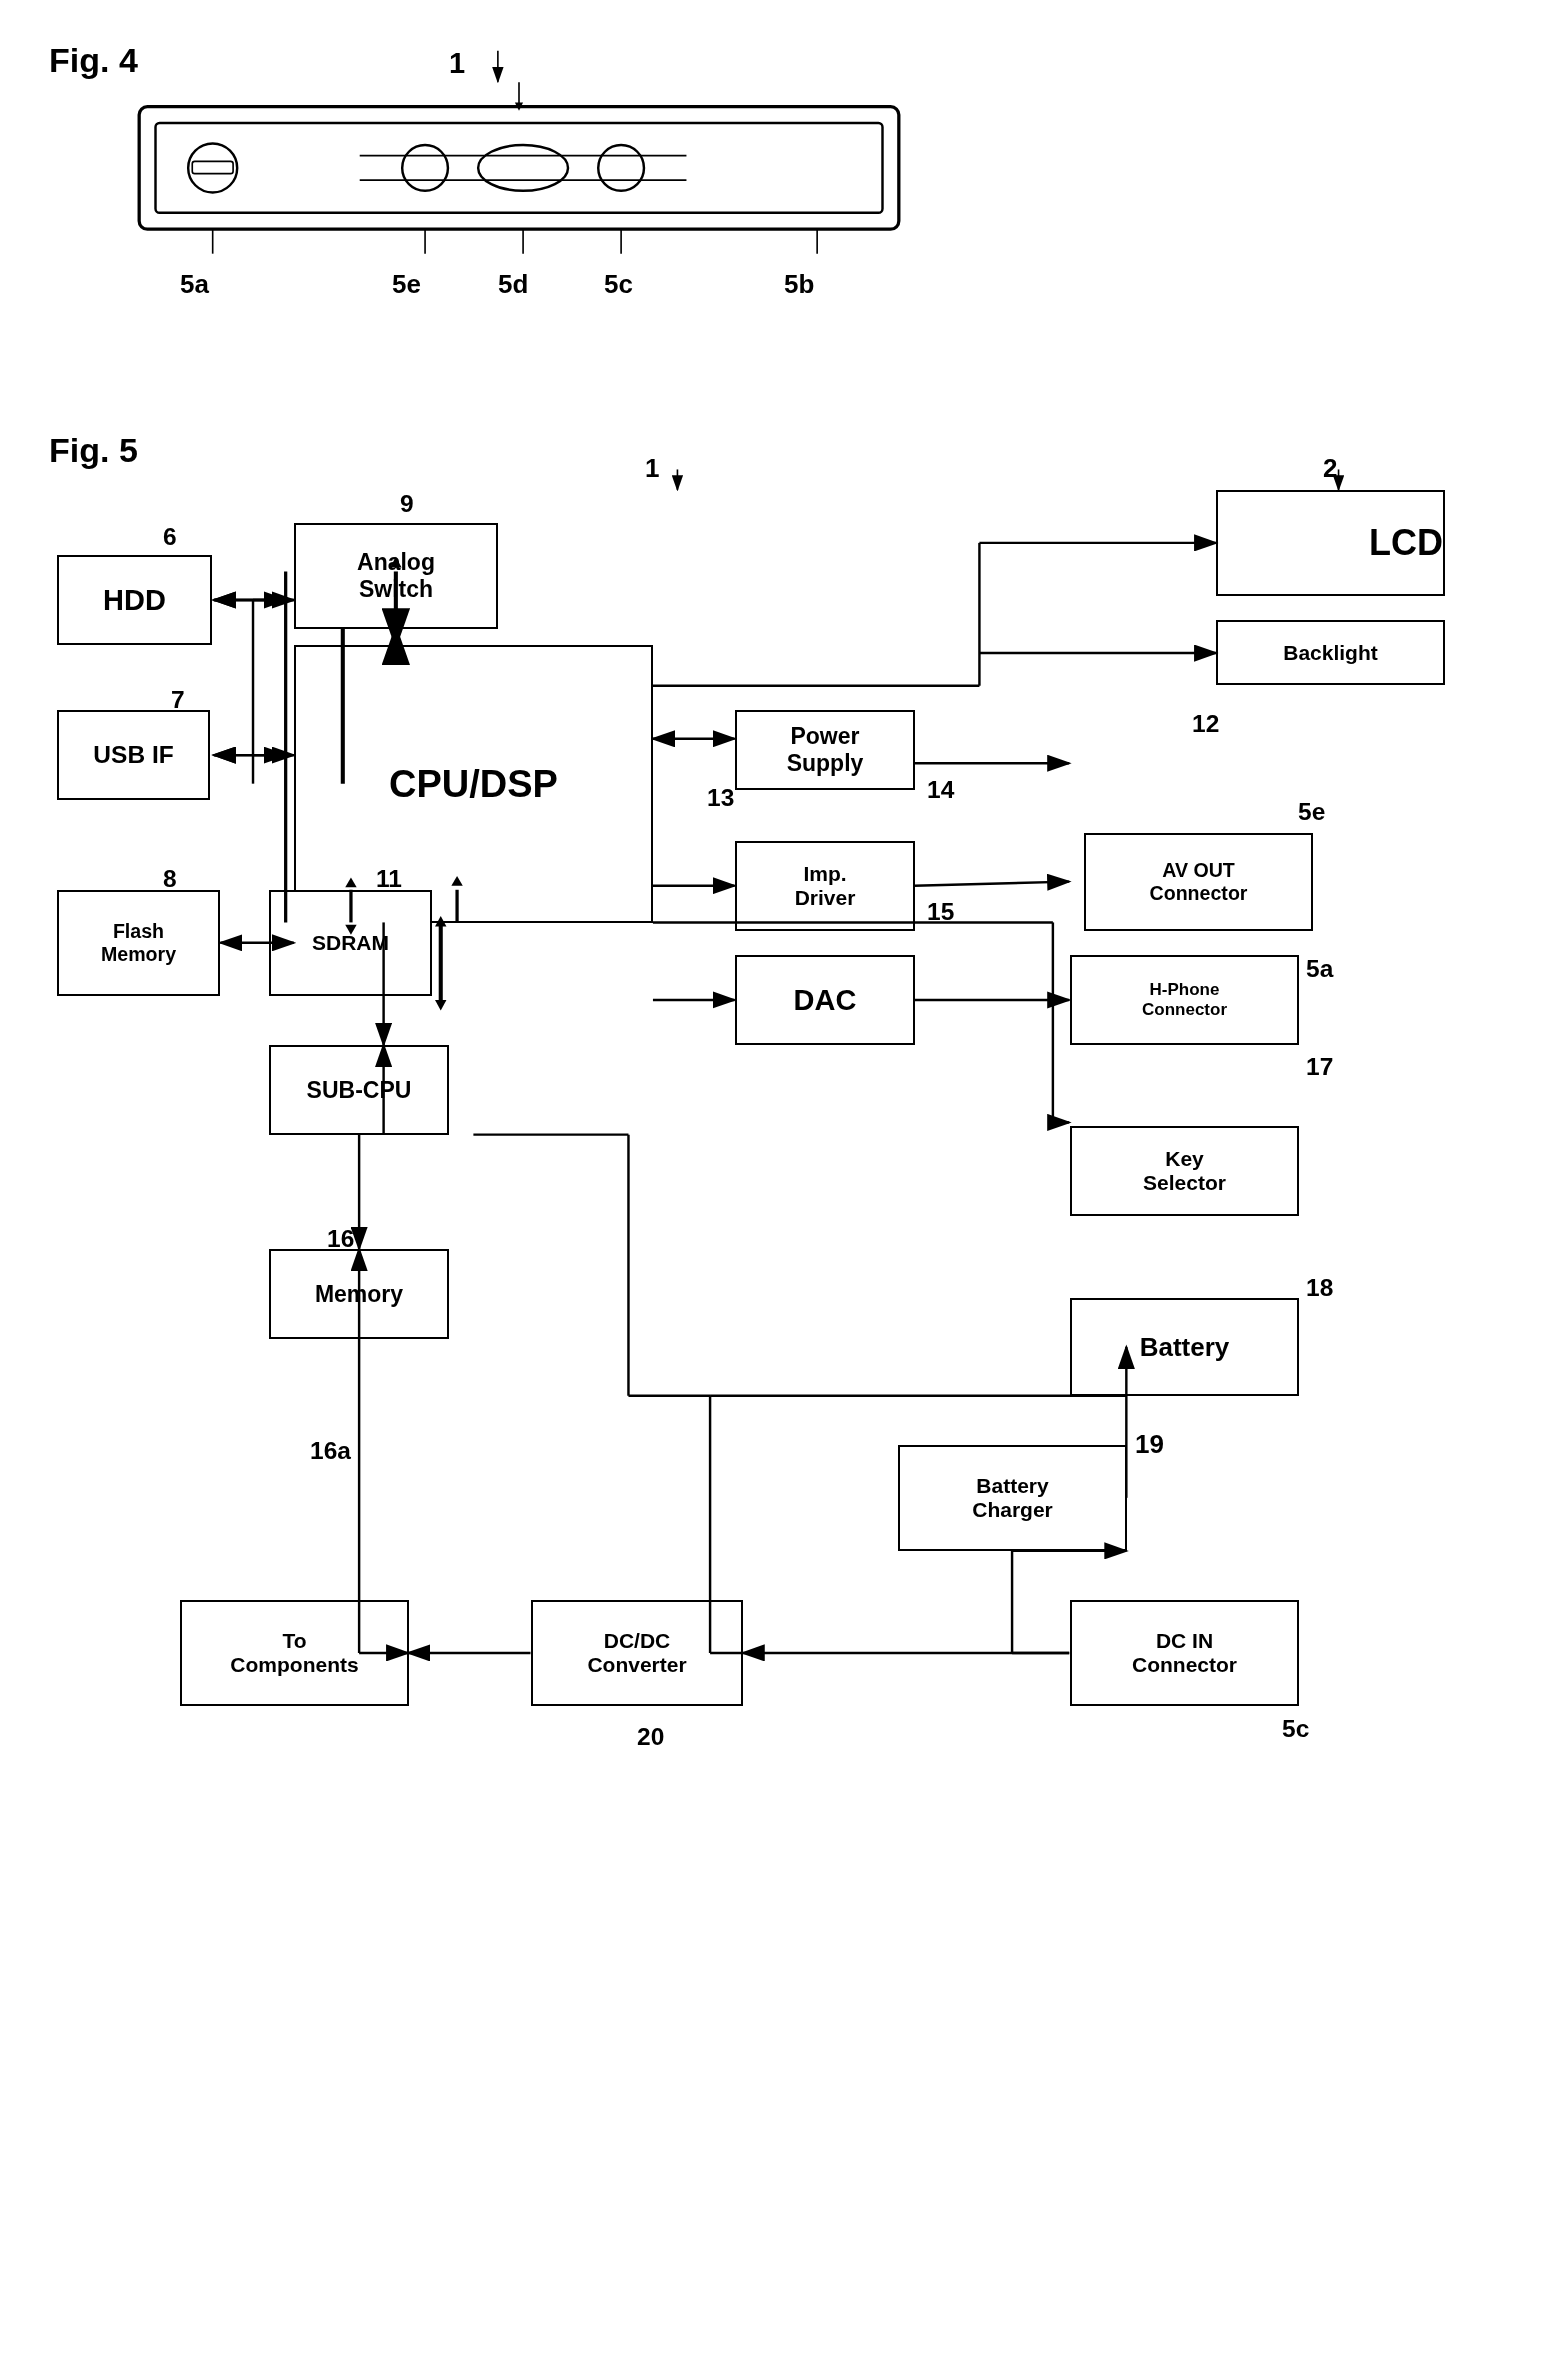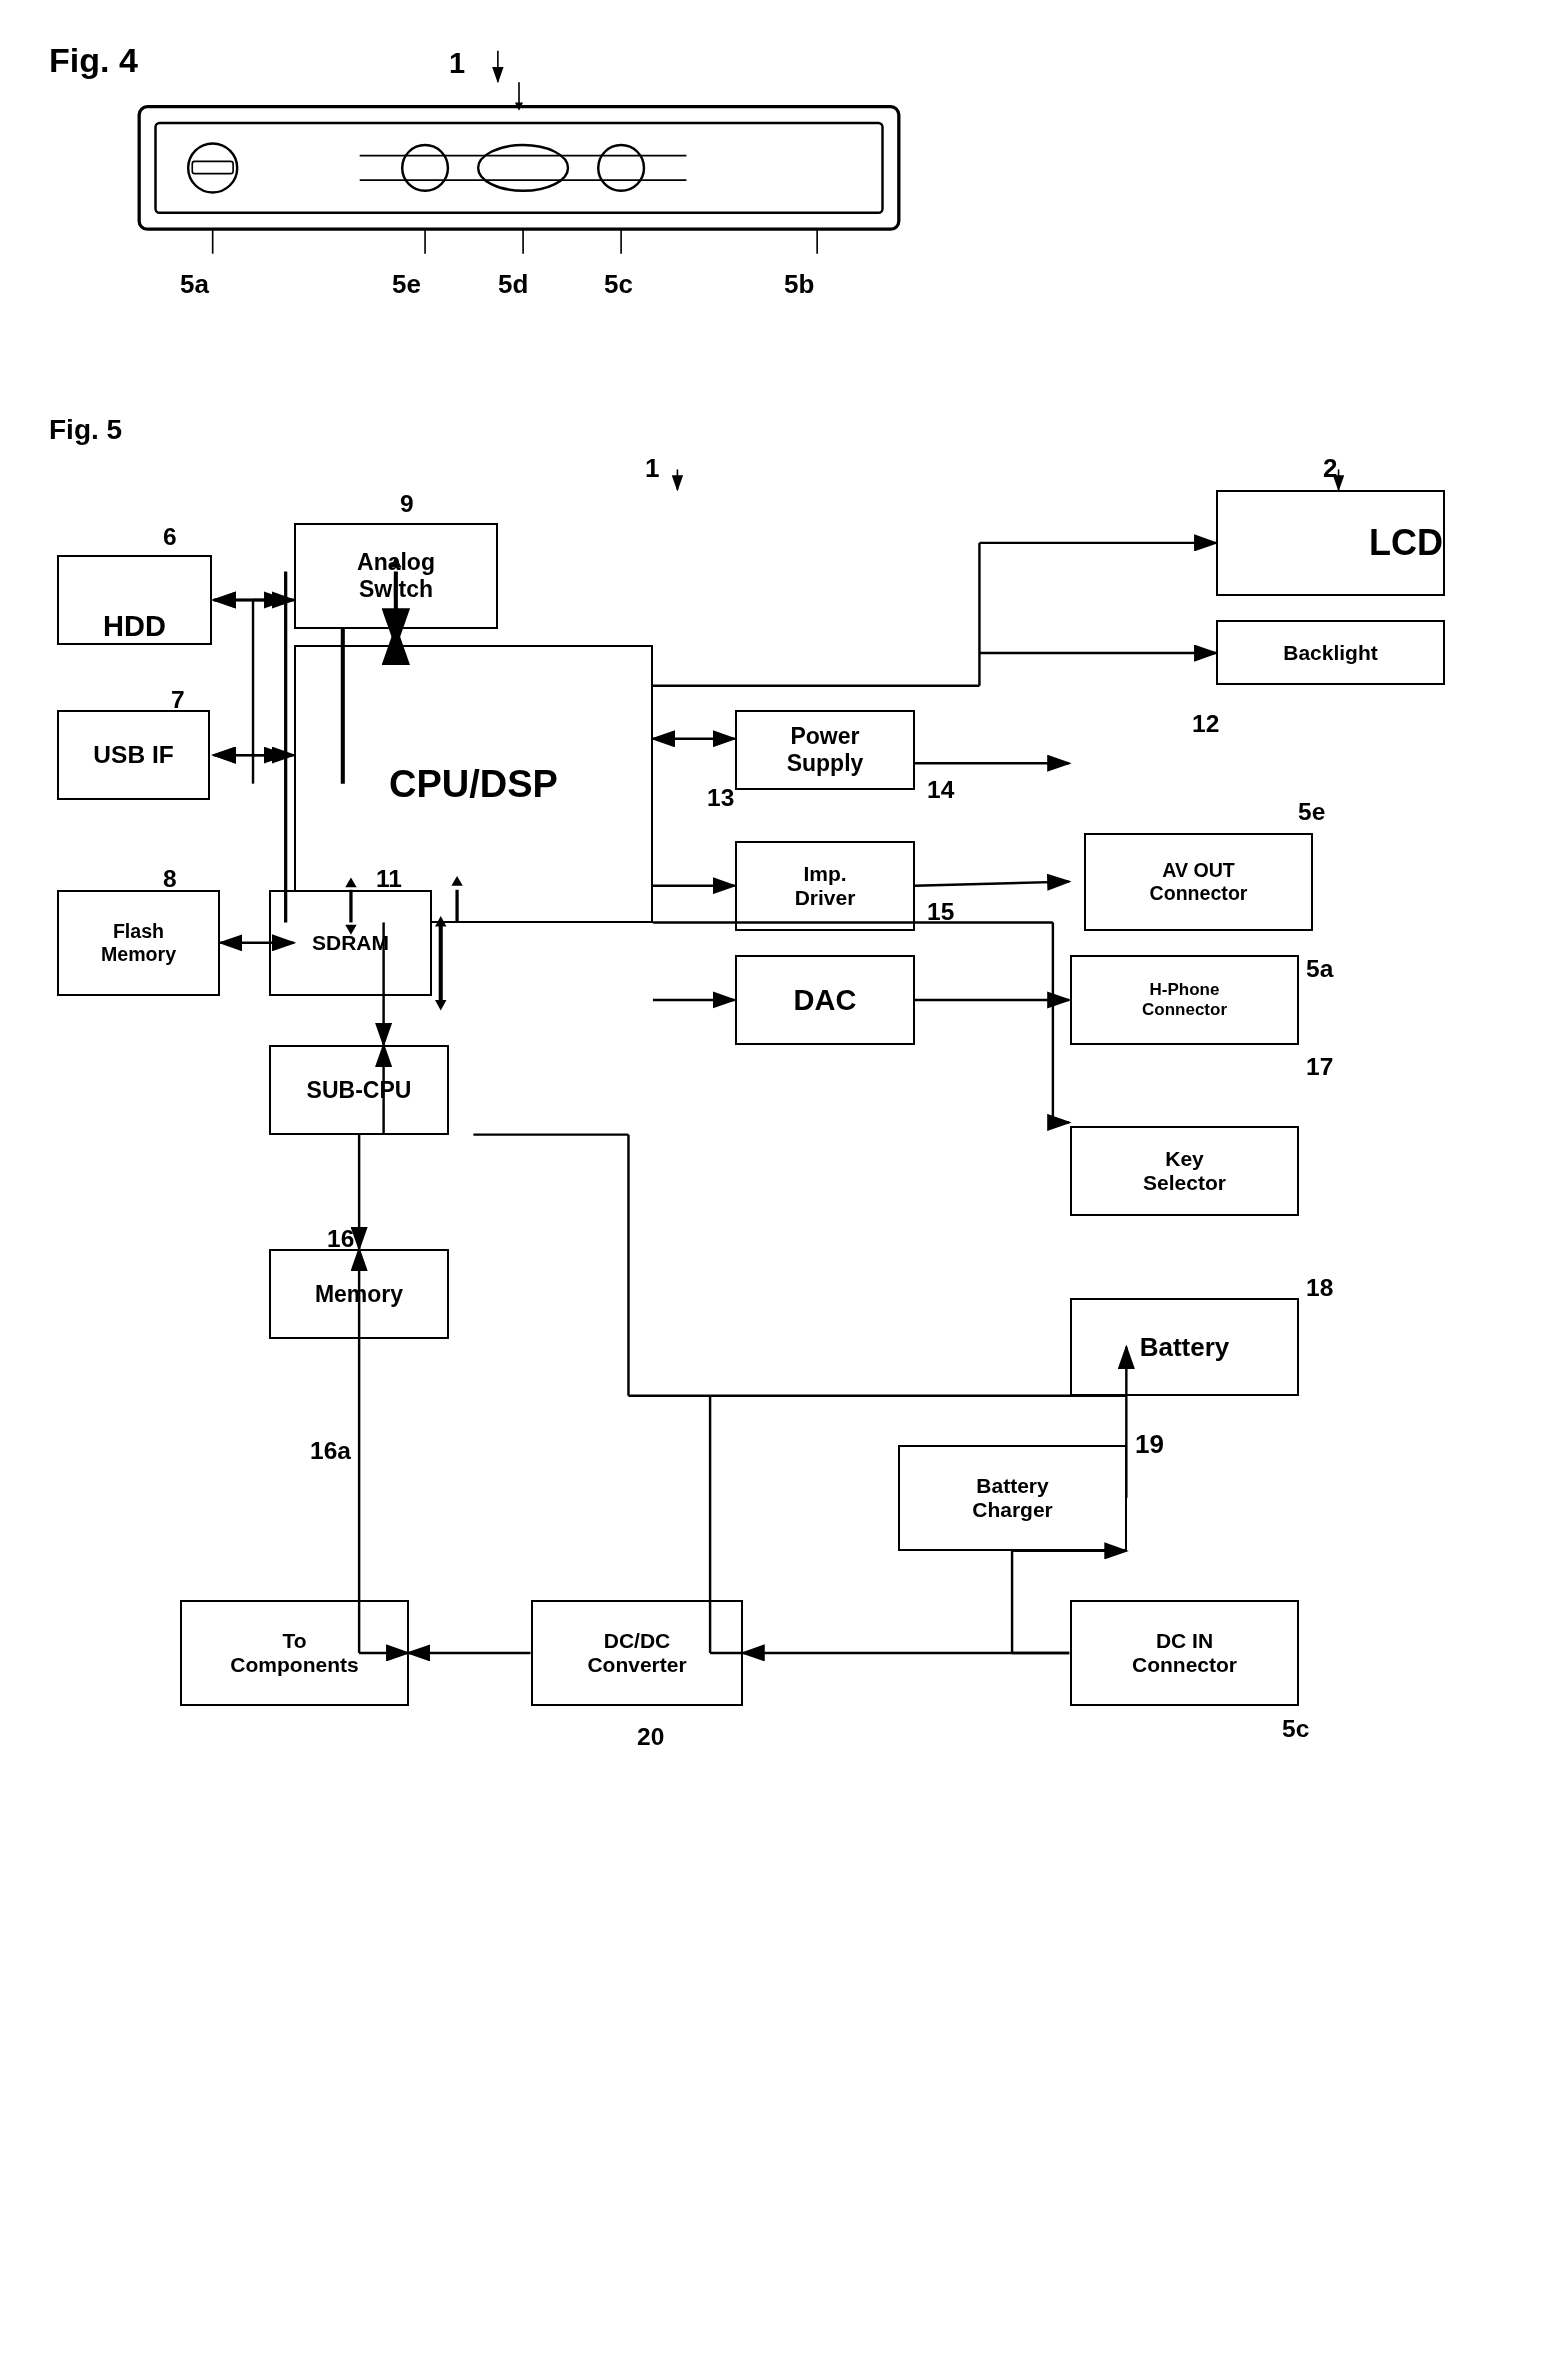--- a/index.html
+++ b/index.html
@@ -24,24 +24,24 @@
     .fig4-label {
       font-size: 34px;
       font-weight: bold;
       position: absolute;
       top: 41px;
       left: 49px;
     }
 
     
     .fig5-label {
-      font-size: 28px;
+      font-size: 34px;
       font-weight: bold;
       position: absolute;
-      top: 414px;
+      top: 431px;
       left: 49px;
     }
 
     
     .block {
       position: absolute;
       border: 2.4px solid #000;
       background: #fff;
       display: flex;
       align-items: center;
@@ -128,21 +128,21 @@
   <div style="position:absolute; top:710px; left:1192px; font-size:24.5px; font-weight:bold;">12</div>
 
   <div class="block" style="top:710px; left:735px; width:180px; height:80px; font-size:23px; ">
     <span>Power<br>Supply</span>
   </div>
 
   <div style="position:absolute; top:784px; left:707px; font-size:24.5px; font-weight:bold;">13</div>
 
   <div style="position:absolute; top:776px; left:927px; font-size:24.5px; font-weight:bold;">14</div>
 
-  <div class="block" style="top:555px; left:57px; width:155px; height:90px; font-size:29px;align-items:flex-end;">
+  <div class="block" style="top:555px; left:57px; width:155px; height:90px; font-size:29px;">
     <span>HDD</span>
   </div>
 
   <div style="position:absolute; top:523px; left:163px; font-size:24.5px; font-weight:bold;">6</div>
 
   <div class="block" style="top:523px; left:294px; width:204px; height:106px; font-size:23px;">
     <span>Analog<br>Switch</span>
   </div>
 
   <div style="position:absolute; top:490px; left:400px; font-size:24.5px; font-weight:bold;">9</div>

